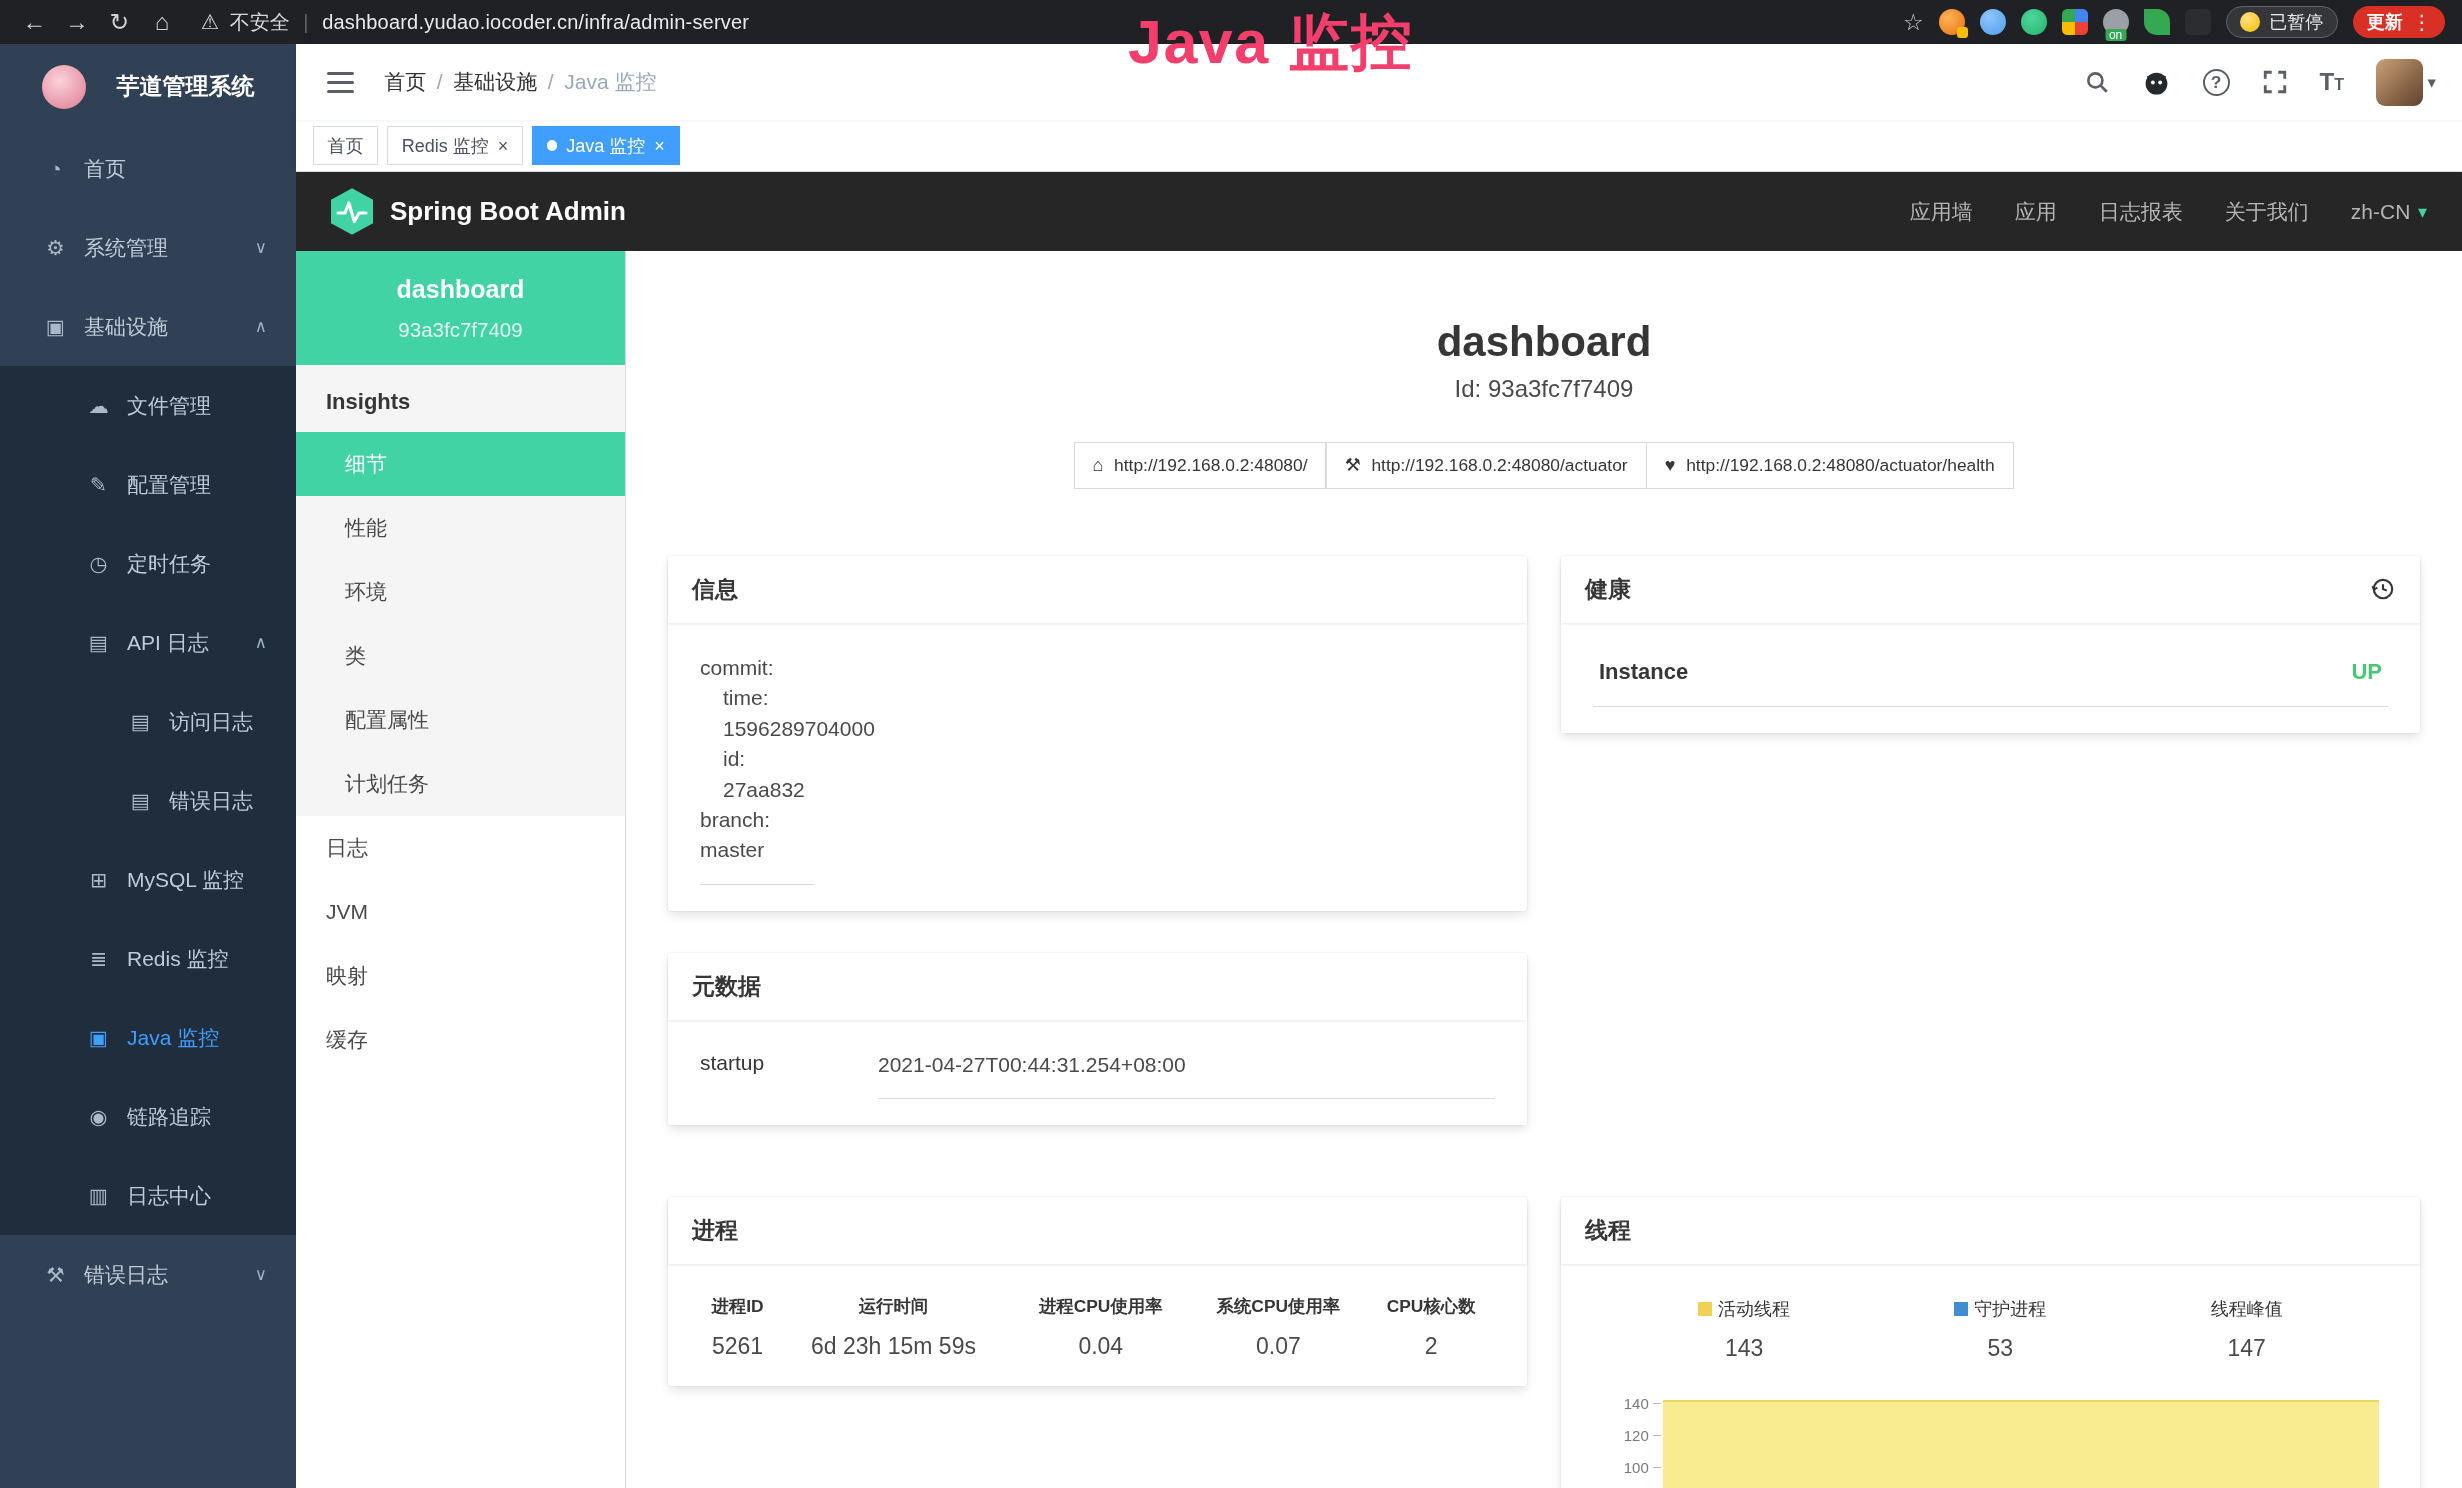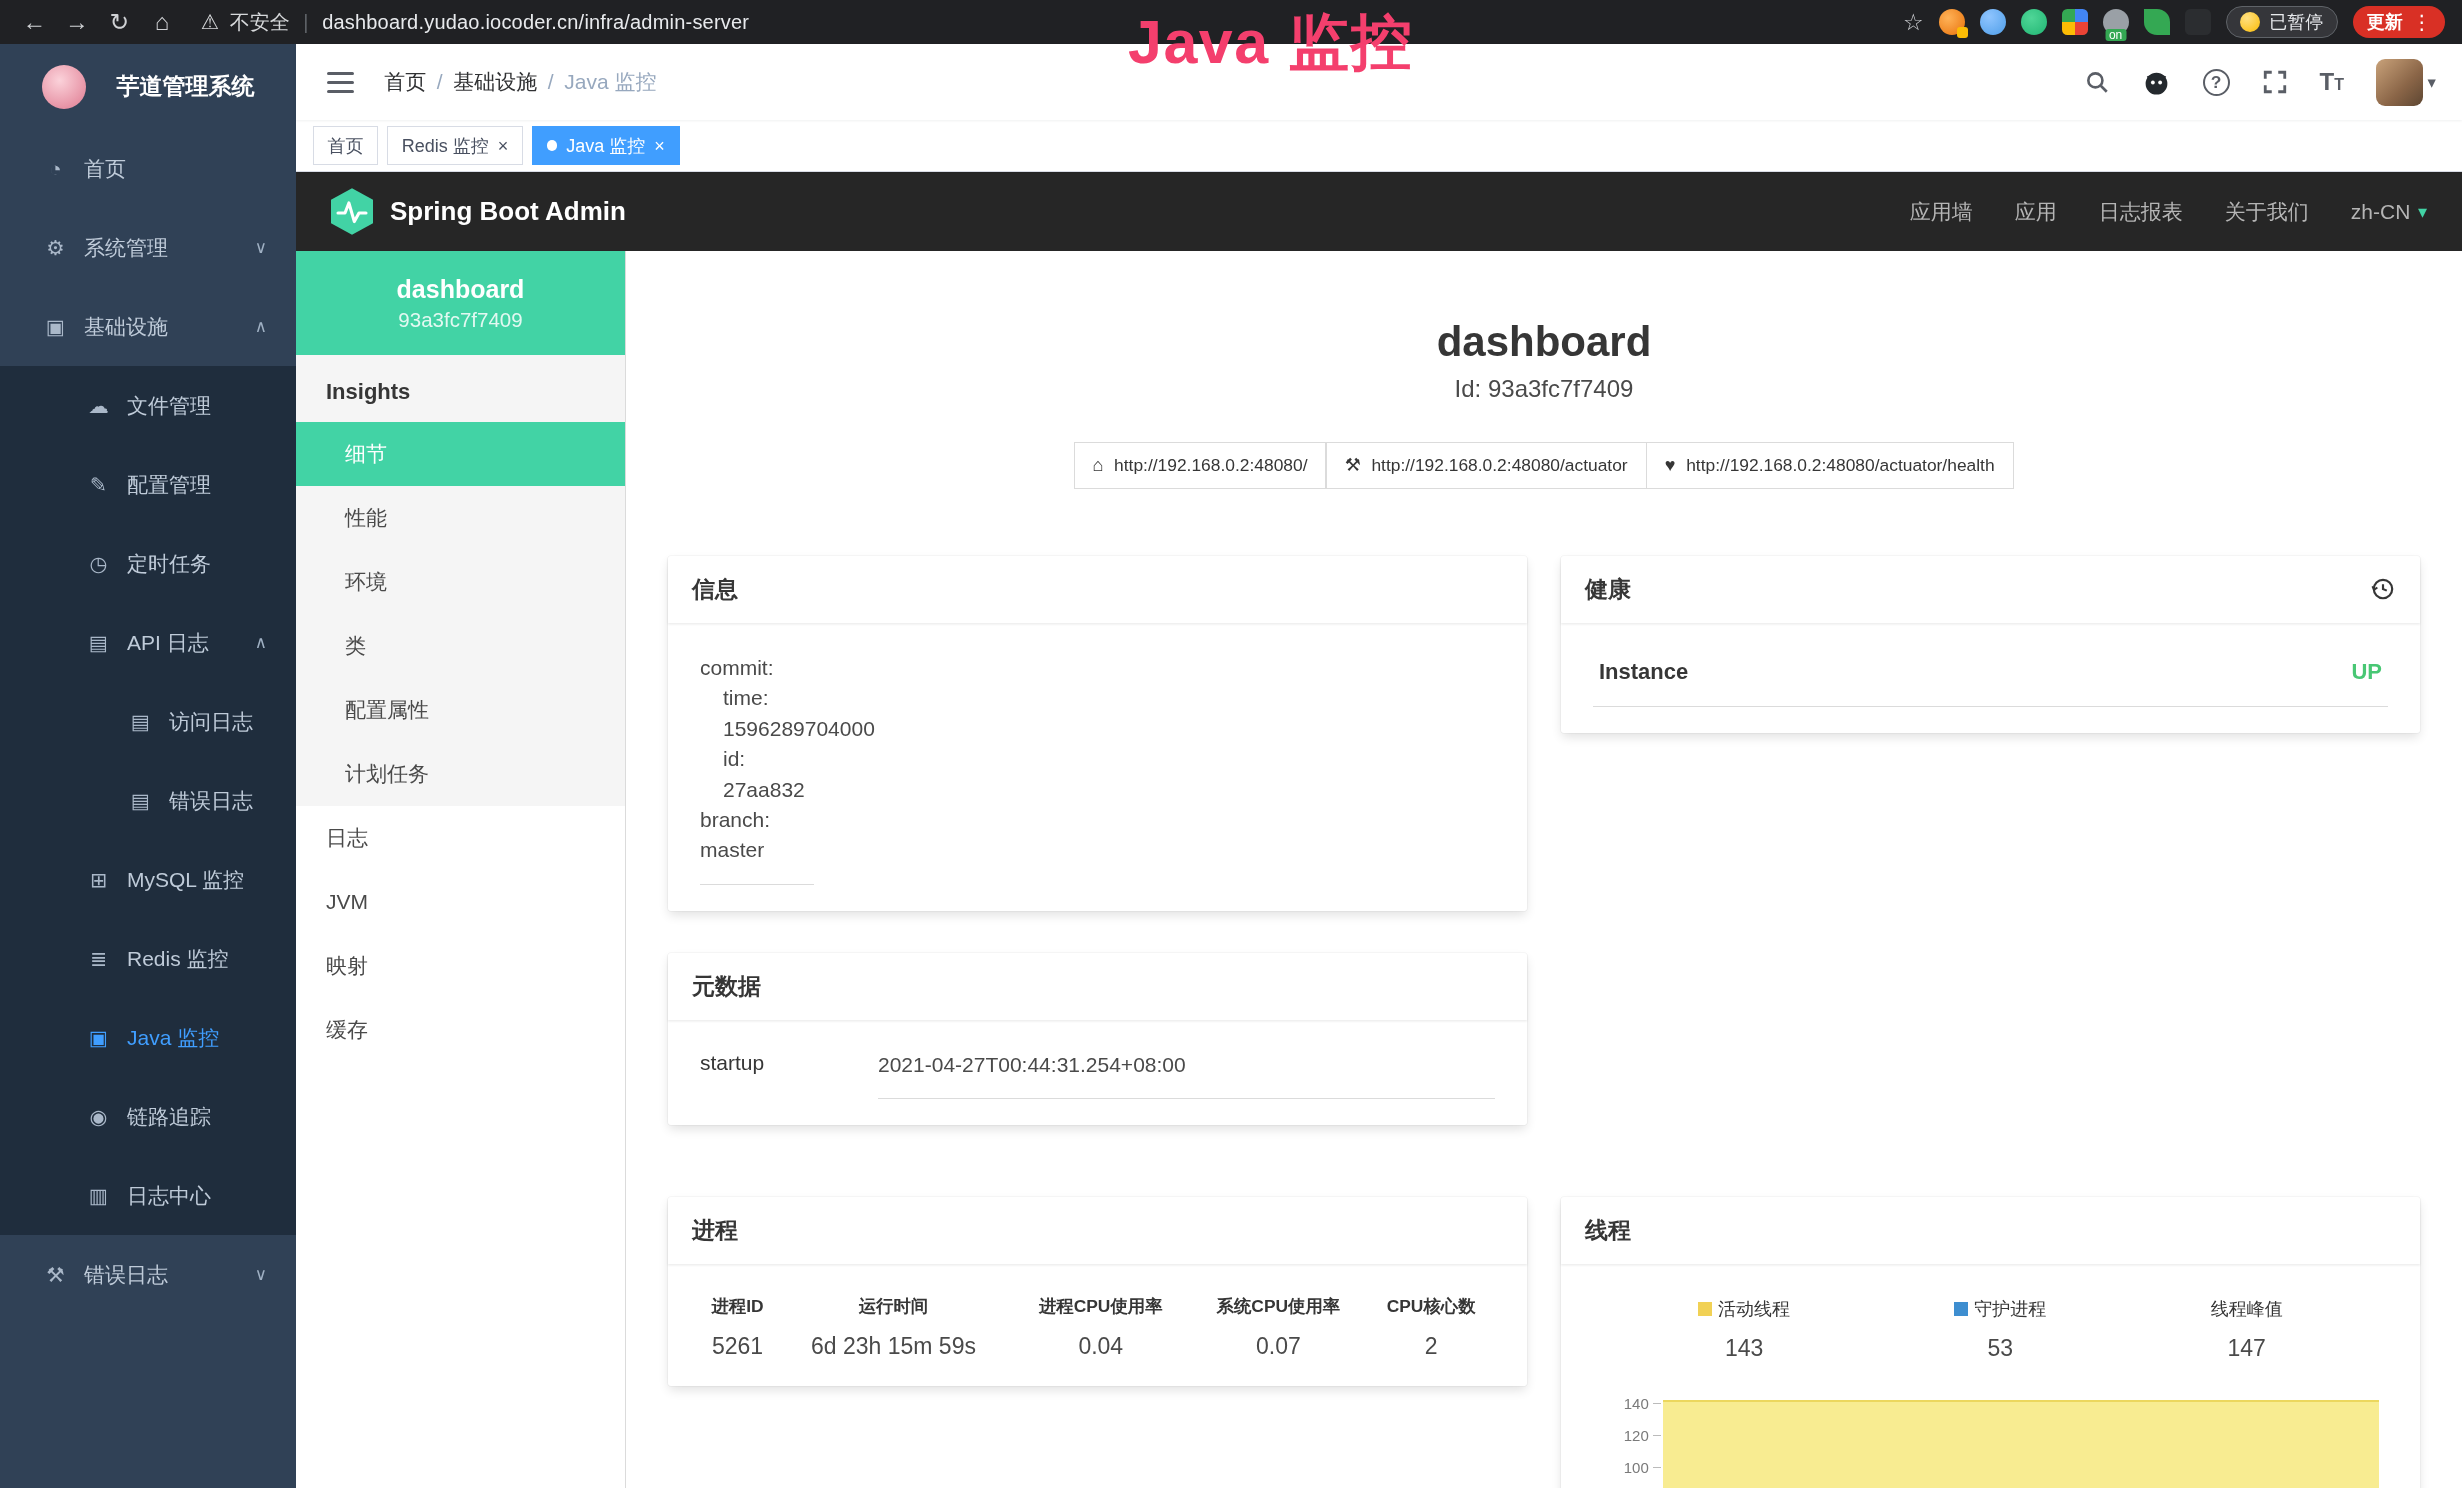--- a/index.html
+++ b/index.html
@@ -99,21 +99,21 @@
   .brand { display: flex; align-items: center; gap: 17px; }
   .brand-title { color: #fff; font-weight: 600; font-size: 26px; }
   .sba-nav { margin-left: auto; display: flex; align-items: center; gap: 42px; font-size: 21px; color: #b5b5b5; }
   .sba-nav .lang { display: flex; align-items: center; gap: 7.6px; }
   .sba-nav .lang .caret { color: #42d3a5; font-size: 18px; }
 
   .sba-body { flex: 1; display: flex; min-height: 0; }
   .sba-side { width: 330px; flex-shrink: 0; background: #fff; border-right: 0.8px solid #dbdbdb; }
   .instance-head { background: #42d3a5; color: #fff; text-align: center; padding: 24px 7.6px 23px; }
   .instance-name { font-size: 25px; font-weight: 700; }
-  .instance-id { font-size: 20.5px; opacity: .85; margin-top: 4px; }
+  .instance-id { font-size: 20.5px; opacity: .85; margin-top: 14px; }
   .insights-block { background: #f5f5f5; }
   .menu-label { font-size: 22px; font-weight: 700; color: #363636; padding: 24px 30px 16.7px; }
   .sba-item { height: 64px; display: flex; align-items: center; padding-left: 49px; font-size: 21px; color: #4a4a4a; cursor: pointer; }
   .sba-item.active { background: #42d3a5; color: #fff; }
   .sba-item.plain { padding-left: 30px; background: #fff; }
 
   .sba-main { flex: 1; min-width: 0; overflow: hidden; padding-top: 67px; background: #fff; }
   .hero { text-align: center; }
   .hero-title { font-size: 42px; font-weight: 700; color: #363636; }
   .hero-id { font-size: 24px; color: #4a4a4a; margin-top: 9px; }

